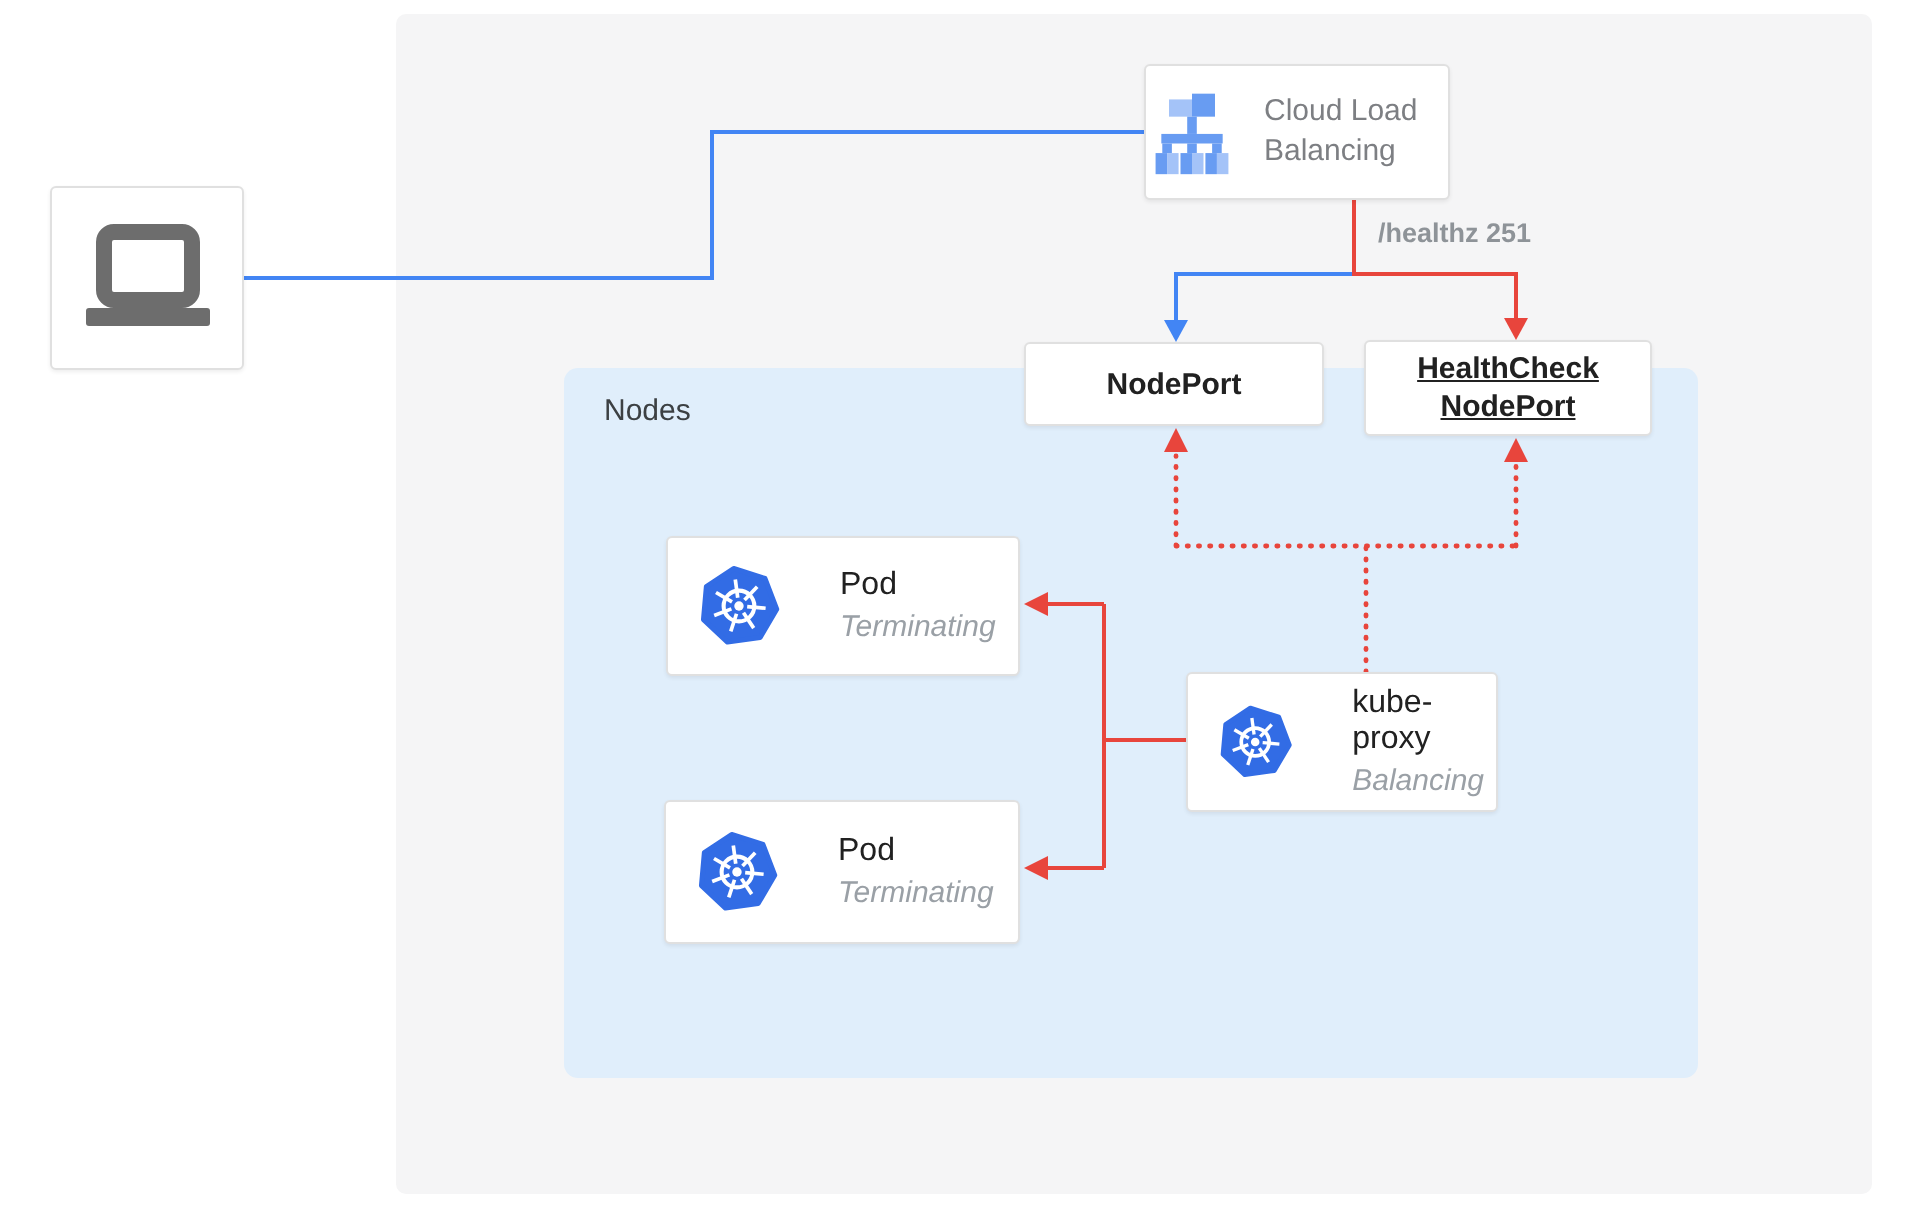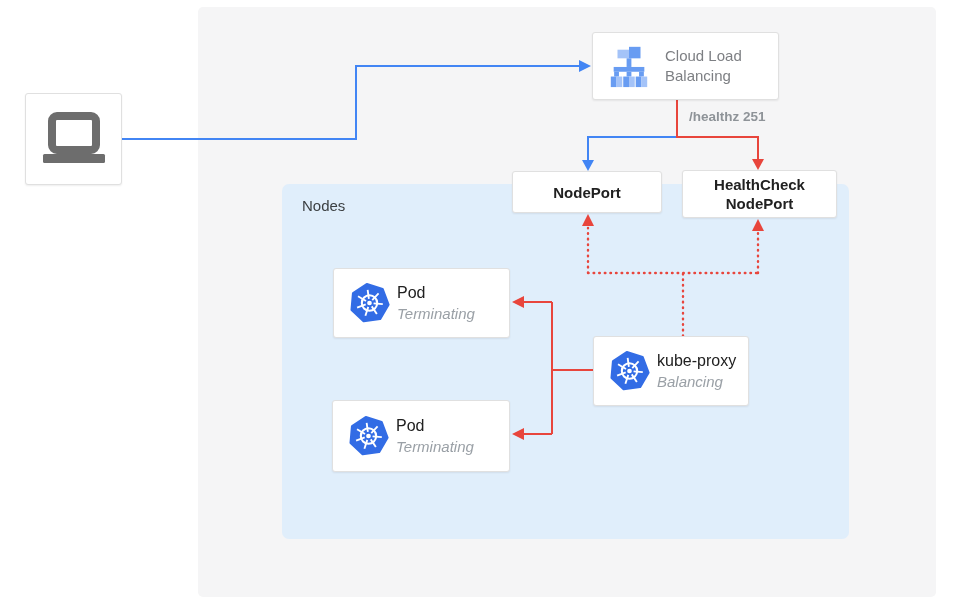--- a/index.html
+++ b/index.html
@@ -35,46 +35,46 @@
 
   .box {
     position:absolute; background:#ffffff;
     border:1px solid var(--box-border); border-radius:3px;
     box-sizing:border-box; z-index:3;
     box-shadow:0 1px 2px rgba(0,0,0,0.07);
     display:flex; align-items:center;
   }
   .laptop-box { left:25px; top:93px; width:97px; height:92px; justify-content:center; }
 
-  .clb-box { left:592px; top:32px; width:187px; height:68px; padding-left:13px; }
+  .clb-box { left:572px; top:32px; width:153px; height:68px; }
   .clb-label {
     font-size:15px; line-height:20px; color:var(--clb-text-gray);
     white-space:pre-line; margin-left:13px;
   }
 
   .nodeport-box {
     left:512px; top:171px; width:150px; height:42px;
     justify-content:center; font-weight:bold; font-size:15px;
     color:var(--text-dark);
   }
   .healthcheck-box {
-    left:682px; top:170px; width:155px; height:48px;
+    left:682px; top:170px; width:144px; height:48px;
     justify-content:center; font-weight:bold; font-size:15px; line-height:19px;
-    text-align:center; white-space:pre-line; color:var(--text-dark);
+    text-align:center; white-space:pre-line; color:var(--text-dark);text-decoration:underline;
   }
   .healthz-label {
     position:absolute; left:689px; top:109px; z-index:2;
     font-size:13.5px; font-weight:bold; color:var(--healthz-gray);
   }
 
   .pod-box-1 { left:333px; top:268px; width:177px; height:70px; }
   .pod-box-2 { left:332px; top:400px; width:178px; height:72px; }
   .kubeproxy-box { left:593px; top:336px; width:156px; height:70px; }
   .icon-box { padding-left:15px; }
-  .box-text { margin-left:6px; }
+  .box-text { margin-left:29px; }
   .box-title { font-size:16px; color:var(--text-dark); }
   .box-sub   { font-size:15px; color:var(--text-gray); margin-top:3px;font-style:italic; }
 
   .k8s-hept { fill:var(--kubernetes-blue); stroke:var(--kubernetes-blue);
               stroke-width:2.5; stroke-linejoin:round; }
   .k8s-wheel { stroke:#ffffff; fill:none; }
   .k8s-hub { fill:#ffffff; }
   .laptop-stroke { stroke:var(--laptop-gray); fill:none; }
   .laptop-fill { fill:var(--laptop-gray); }
   .clb-ic-light { fill:var(--clb-icon-light); }

